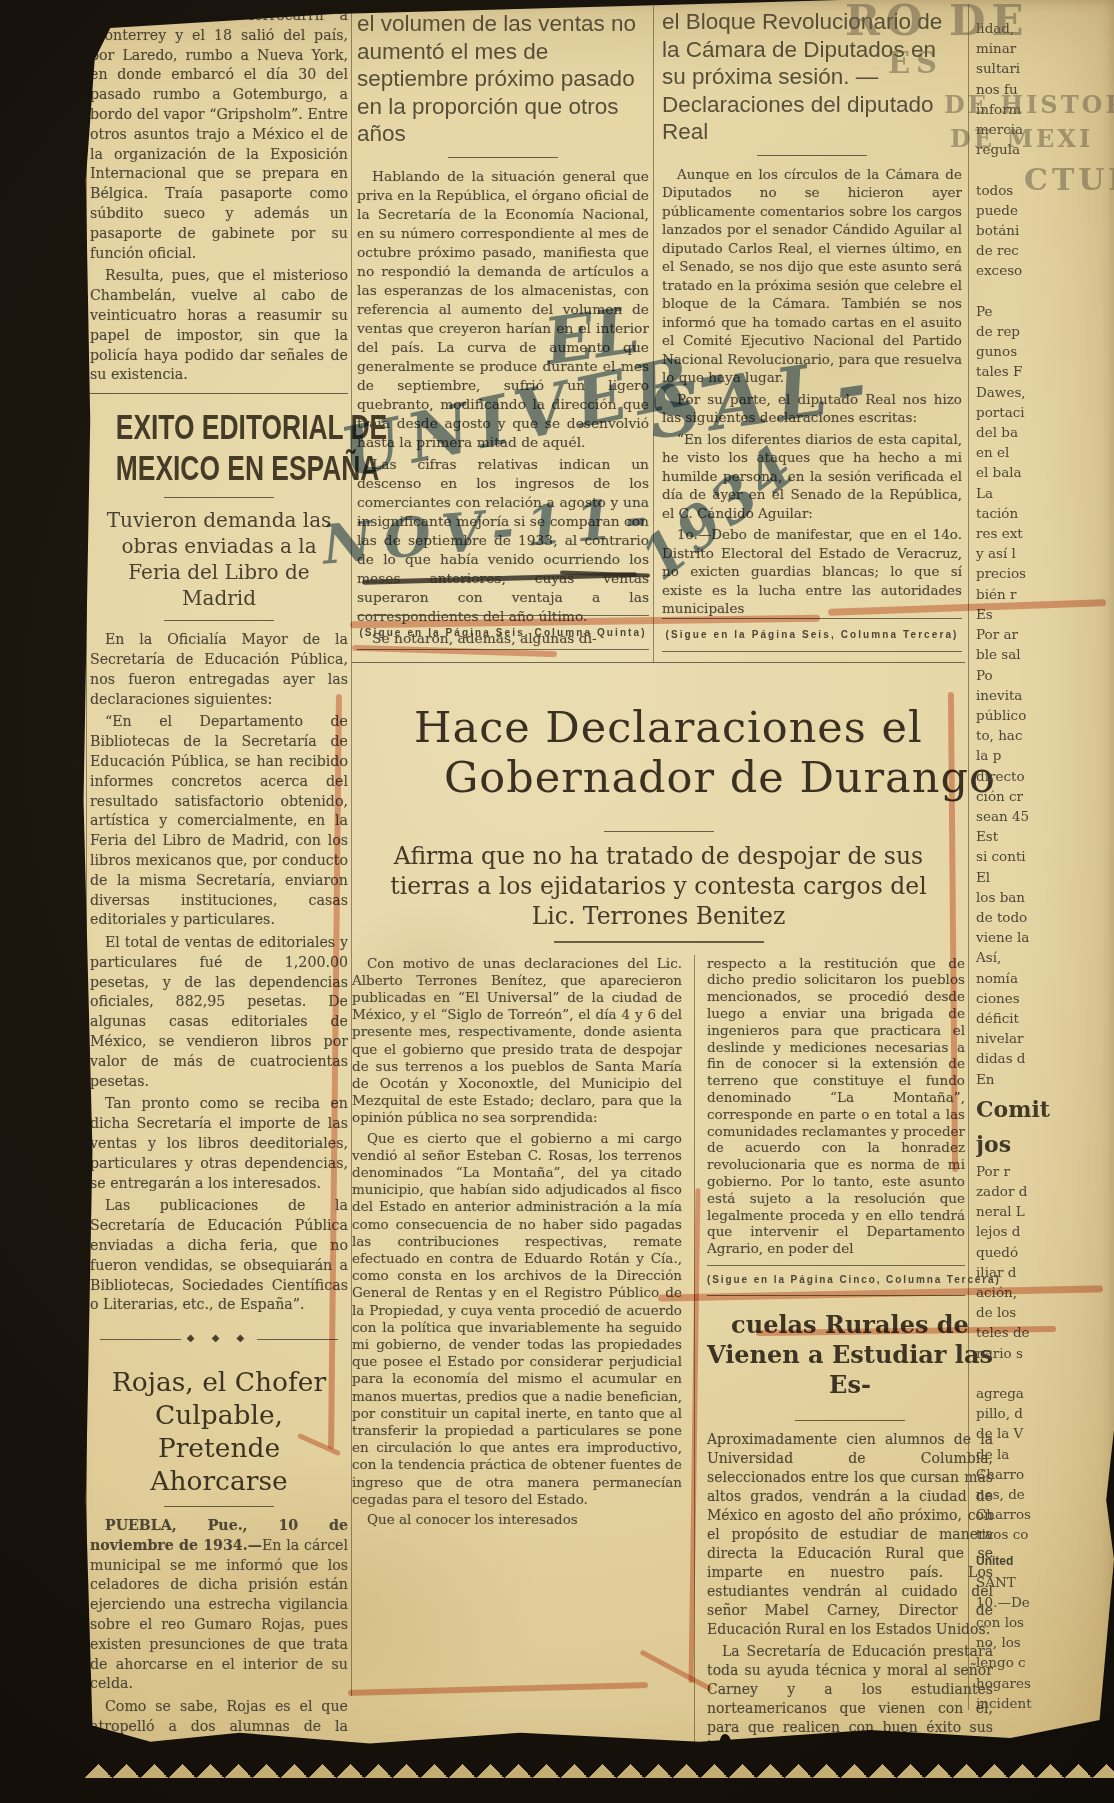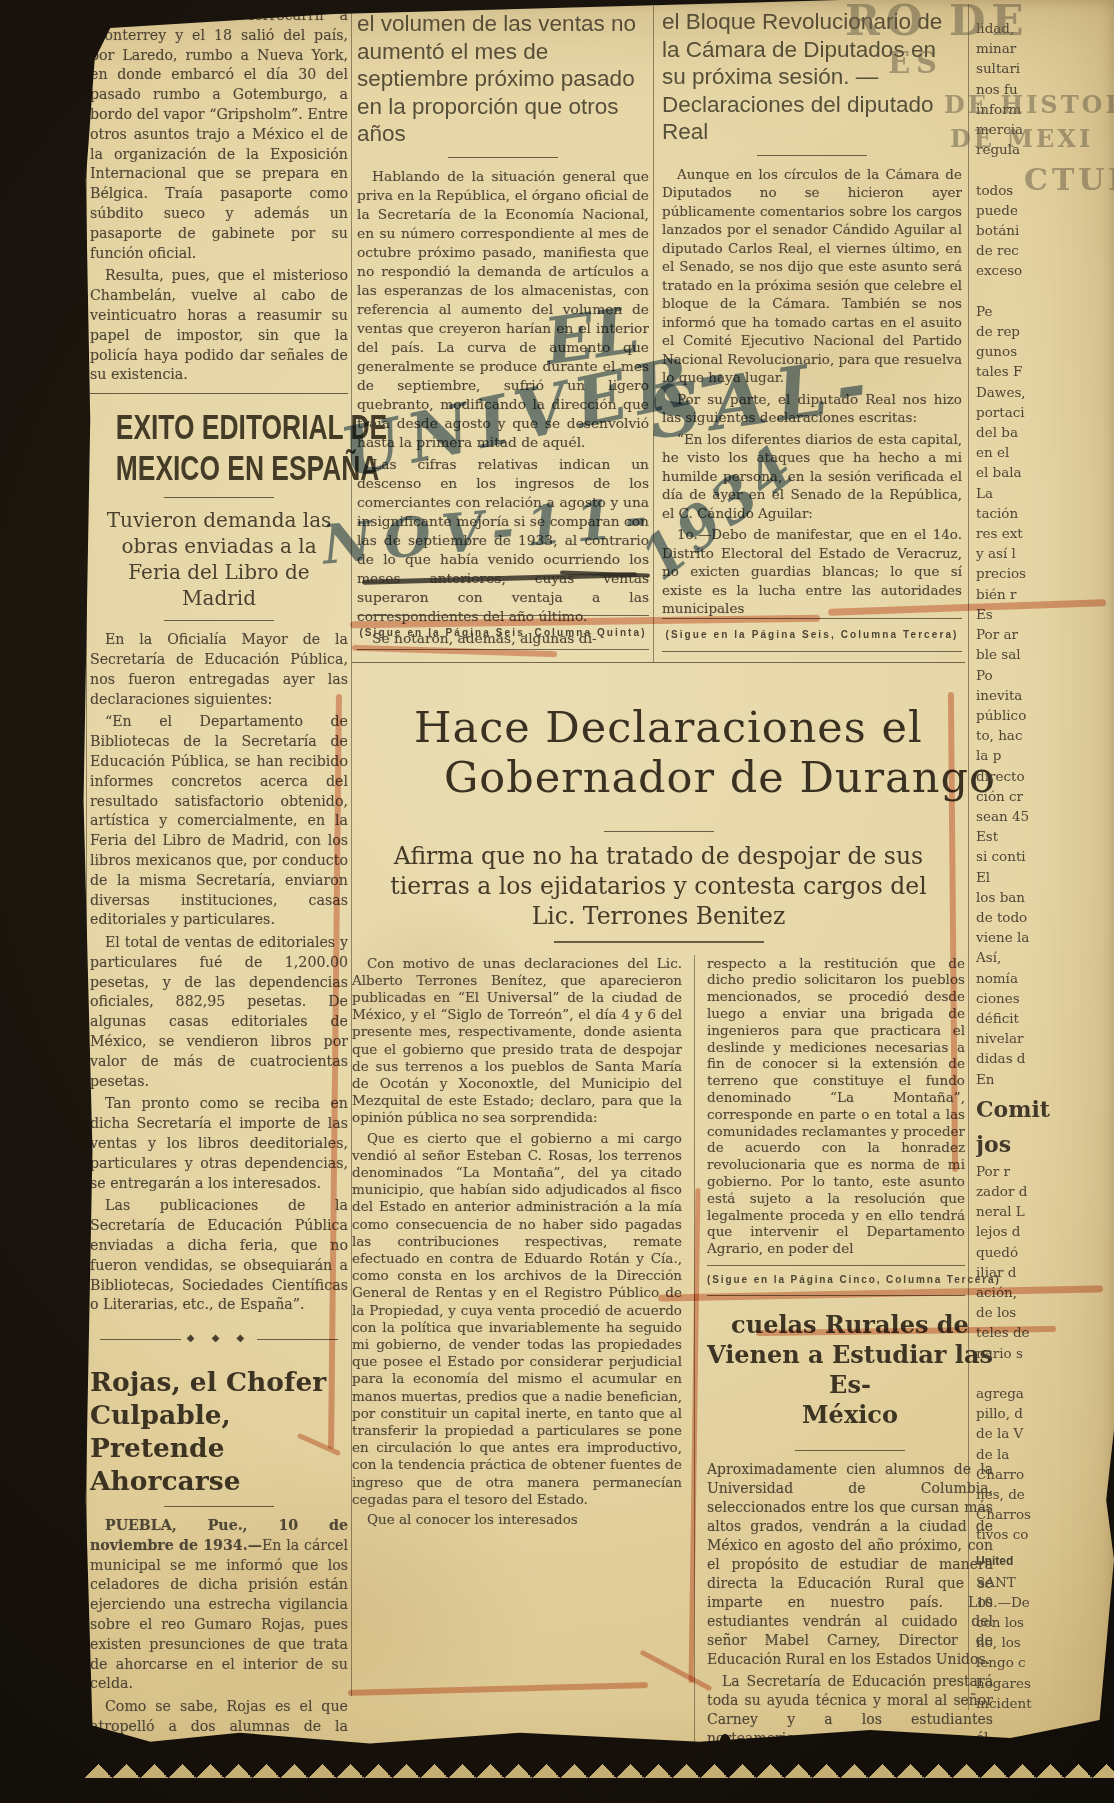--- a/index.html
+++ b/index.html
@@ -36,22 +36,22 @@
   
   .colL{left:90px;top:6px;width:258px;font-size:14.2px;line-height:19.8px;}
   .head-sans{margin:12px 0 2px;text-align:center;color:#453c28;
     font-family:"Liberation Sans",sans-serif;font-weight:700;font-size:33px;line-height:41px;}
   .head-sans .cnd{display:block;transform:scale(.8,1.08);transform-origin:50% 50%;white-space:nowrap;}
   .deckL{text-align:center;font-size:20px;line-height:26px;color:#4a4130;margin:6px 4px;}
   .diamond-divider{display:flex;align-items:center;margin:14px 10px;color:#4a4130;
     font-size:10px;letter-spacing:7px;}
   .diamond-divider .dd-line{flex:1;border-top:1.5px solid rgba(62,52,32,.75);}
   .diamond-divider span:nth-child(2){padding:0 6px;transform:translateY(-1px);}
-  .head-serif{margin:16px 0 2px;color:#3c3322;
-    font-weight:700;font-size:26.5px;line-height:33px;}
+  .head-serif{margin:16px 0 2px;text-align:center;color:#3c3322;
+    font-weight:400;font-size:26.5px;line-height:33px;}
   .lead-in{font-weight:700;font-size:14.5px;margin:10px 0 4px;color:#463d2b;}
   .bold{font-weight:700;}
 
   
   .colTop{overflow:hidden;}
   .colM{left:357px;top:10px;width:292px;height:640px;font-size:13.8px;line-height:19px;}
   .colR{left:662px;top:8px;width:300px;height:644px;font-size:13.5px;line-height:18.5px;}
   .subhead{font-family:"Liberation Sans",sans-serif;font-weight:400;color:#564f3a;
     font-size:22.5px;line-height:27.5px;margin:0 0 2px;text-align:left;}
   .sigue{position:absolute;left:0;right:0;bottom:0;
@@ -196,21 +196,20 @@
         </div>
       <div class="artColB cont-start">
         <div>
             <p class="para">respecto a la restitución que de dicho predio solicitaron los pueblos mencionados, se procedió desde luego a enviar una brigada de ingenieros para que practicara el deslinde y mediciones necesarias a fin de conocer si la extensión de terreno que constituye el fundo denominado “La Montaña”, corresponde en parte o en total a las comunidades reclamantes y proceder de acuerdo con la honradez revolucionaria que es norma de mi gobierno. Por lo tanto, este asunto está sujeto a la resolución que legalmente proceda y en ello tendrá que intervenir el Departamento Agrario, en poder del</p>
           </div>
         <div class="sigue-flow">(Sigue en la Página Cinco, Columna Tercera)</div>
         <div class="vienen">
           <h2 class="vienenHead">
               <div>cuelas Rurales de</div>
               <div>Vienen a Estudiar las Es-</div>
-              <div>México</div>
             </h2>
           <hr class="rule rule-short">
           <div class="vienenBody">
               <p class="para">Aproximadamente cien alumnos de la Universidad de Columbia, seleccionados entre los que cursan más altos grados, vendrán a la ciudad de México en agosto del año próximo, con el propósito de estudiar de manera directa la Educación Rural que se imparte en nuestro país. Los estudiantes vendrán al cuidado del señor Mabel Carney, Director de Educación Rural en los Estados Unidos.</p>
               <p class="para">La Secretaría de Educación prestará toda su ayuda técnica y moral al señor Carney y a los estudiantes norteamericanos que vienen con él, para que realicen con buen éxito sus investigaciones.</p>
             </div>
         </div>
       </div>
     </div>
   </section>

